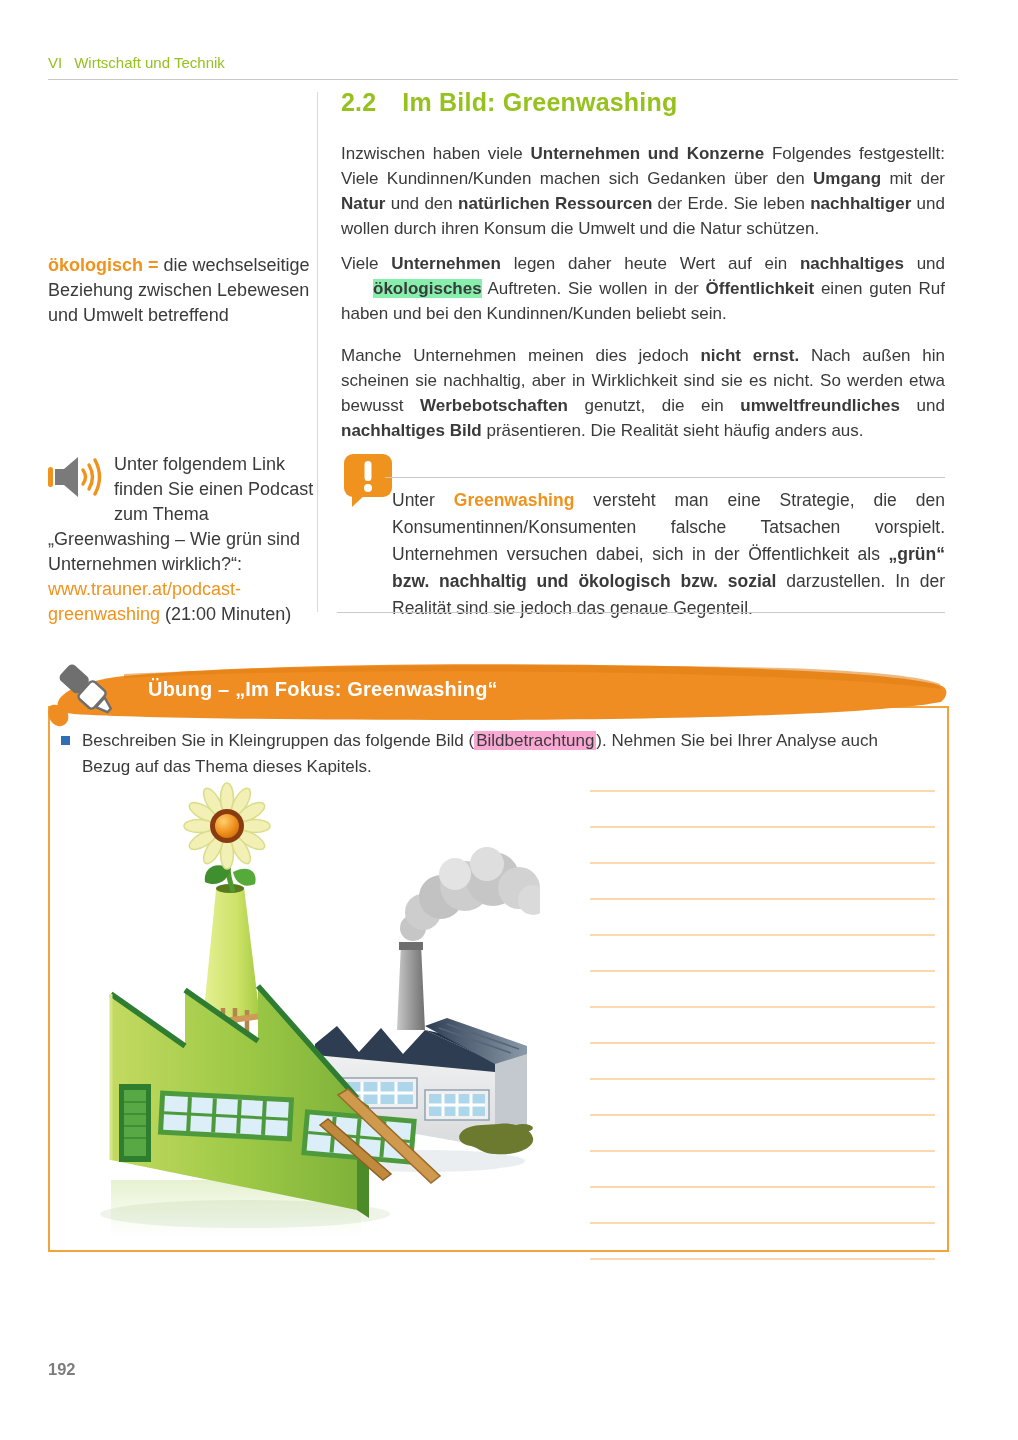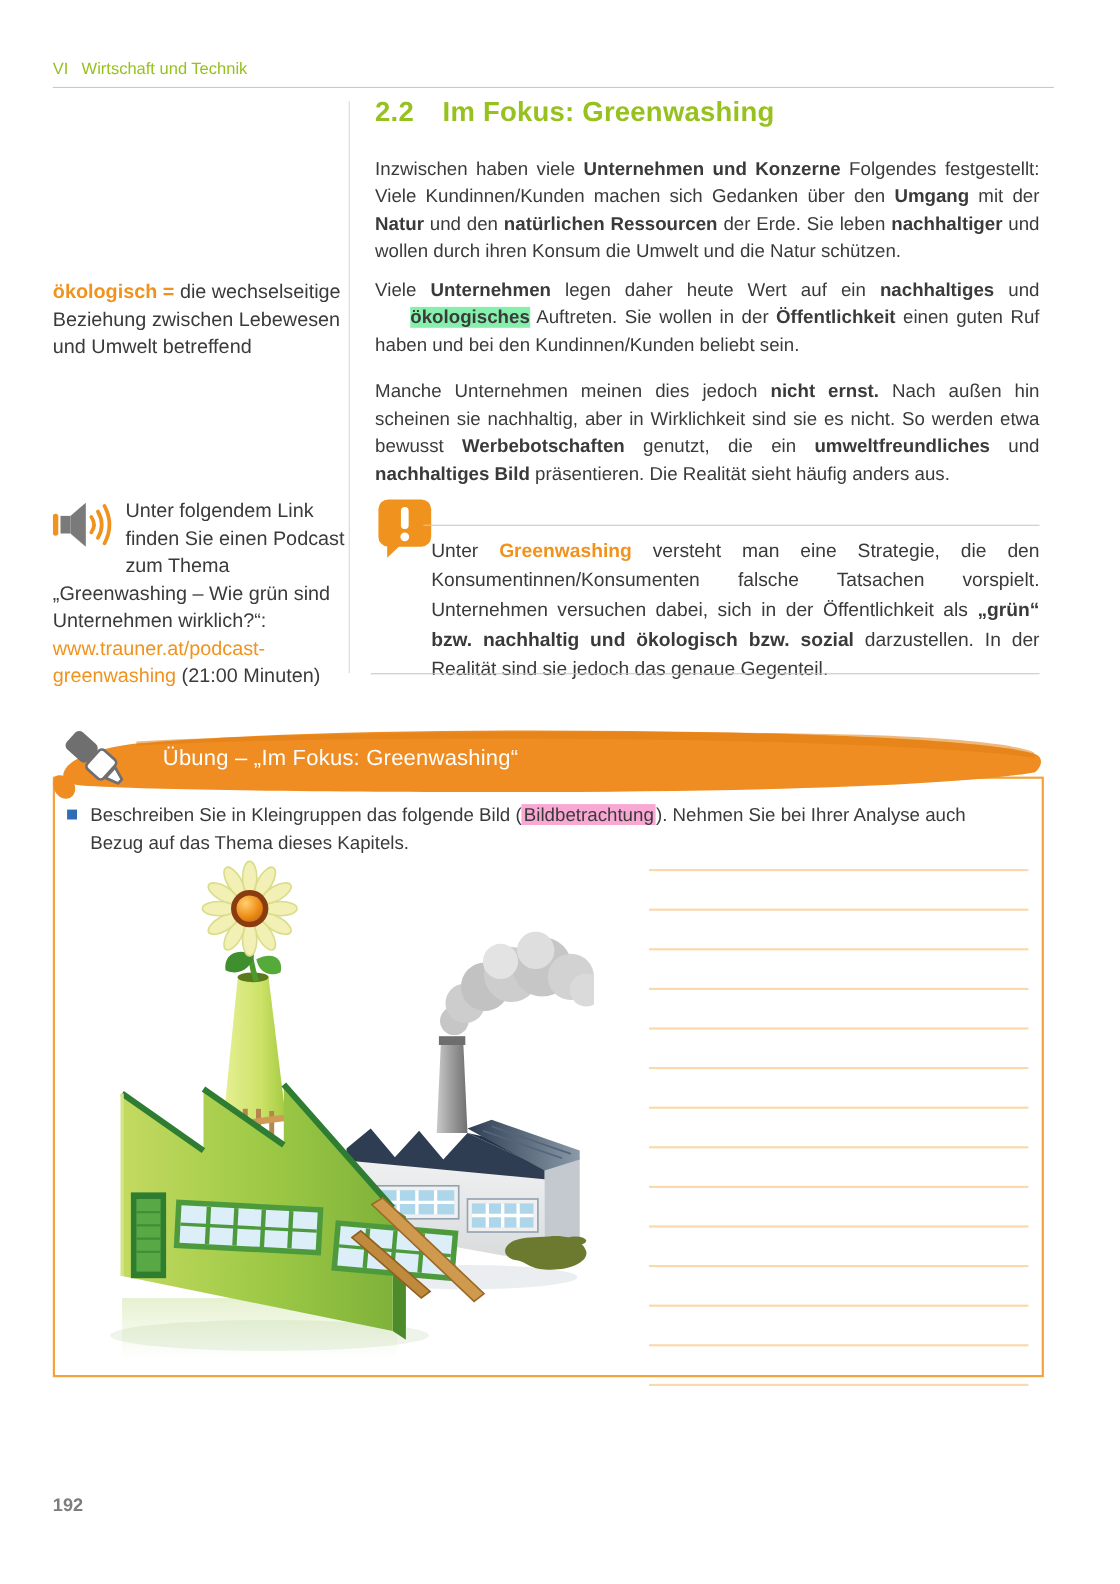--- a/index.html
+++ b/index.html
@@ -28,21 +28,21 @@
   
   .infobox{position:absolute;left:341px;top:453px;width:604px;height:162px;}
   .infobox .topline{position:absolute;left:44px;right:0;top:24px;border-top:1px solid #c9c9c9;}
   .infobox .bottomline{position:absolute;left:-4px;right:0;top:159px;border-top:1px solid #c9c9c9;}
   .infobox .note-icon{position:absolute;left:2px;top:0;}
   .infobox .note-text{position:absolute;left:51px;top:34px;width:553px;font-size:17.5px;line-height:27px;text-align:justify;}
   
   .exercise-box{position:absolute;left:48px;top:706px;width:897px;height:542px;border:2px solid #f2a33c;background:#fff;}
   .banner{position:absolute;left:44px;top:656px;width:905px;height:72px;}
   .banner svg{position:absolute;left:0;top:0;}
-  .banner .banner-label{position:absolute;left:104px;top:22px;font-size:20px;font-weight:400;color:#ffffff;letter-spacing:.2px;}
+  .banner .banner-label{position:absolute;left:104px;top:22px;font-size:20px;font-weight:700;color:#ffffff;letter-spacing:.2px;}
   .pen{position:absolute;left:8px;top:-2px;}
   .task{position:absolute;left:62px;top:728px;width:868px;font-size:17px;line-height:26px;}
   .task .bullet{position:absolute;left:-1px;top:8px;width:9px;height:9px;background:#2f6eb5;}
   .task .task-text{display:block;margin-left:20px;}
   .illustration{position:absolute;left:95px;top:776px;width:445px;height:472px;}
   .answer-lines{position:absolute;left:590px;top:756px;width:345px;}
   .answer-lines .ans-line{height:34px;border-bottom:2px solid #fbd9ad;}
   
   .pagenum{position:absolute;left:48px;top:1360px;font-size:16.5px;font-weight:700;color:#7d7d7d;}
 </style>
@@ -52,21 +52,21 @@
 <div class="page">
 
   <div class="kolumnentitel">
     <span class="roman">VI</span><span>Wirtschaft und Technik</span>
   </div>
   <div class="toprule"></div>
   <div class="vdivider"></div>
 
   <div class="main-col" style="top:88px;">
     <h1 class="section-title">
-      <span class="num">2.2</span><span>Im Fokus: Greenwashing</span>
+      <span class="num">2.2</span><span>Im Bild: Greenwashing</span>
     </h1>
   </div>
   <div class="main-col" style="top:141px;">
     <p class="body-par"><span>Inzwischen haben viele </span><span class="b">Unternehmen und Konzerne</span><span> Folgendes festgestellt: Viele Kundinnen/Kunden machen sich Gedanken über den </span><span class="b">Umgang</span><span> mit der </span><span class="b">Natur</span><span> und den </span><span class="b">natürlichen Ressourcen</span><span> der Erde. Sie leben </span><span class="b">nachhaltiger</span><span> und wollen durch ihren Konsum die Umwelt und die Natur schützen.</span></p>
   </div>
   <div class="main-col" style="top:251px;">
     <p class="body-par"><span>Viele </span><span class="b">Unternehmen</span><span> legen daher heute Wert auf ein </span><span class="b">nachhaltiges</span><span> und </span><span class="b hl-tan">ökologisches</span><span> Auftreten. Sie wollen in der </span><span class="b">Öffentlichkeit</span><span> einen guten Ruf haben und bei den Kundinnen/Kunden beliebt sein.</span></p>
   </div>
   <div class="main-col" style="top:343px;">
     <p class="body-par"><span>Manche Unternehmen meinen dies jedoch </span><span class="b">nicht ernst.</span><span> Nach außen hin scheinen sie nachhaltig, aber in Wirklichkeit sind sie es nicht. So werden etwa bewusst </span><span class="b">Werbebotschaften</span><span> genutzt, die ein </span><span class="b">umweltfreundliches</span><span> und </span><span class="b">nachhaltiges Bild</span><span> präsentieren. Die Realität sieht häufig anders aus.</span></p>

